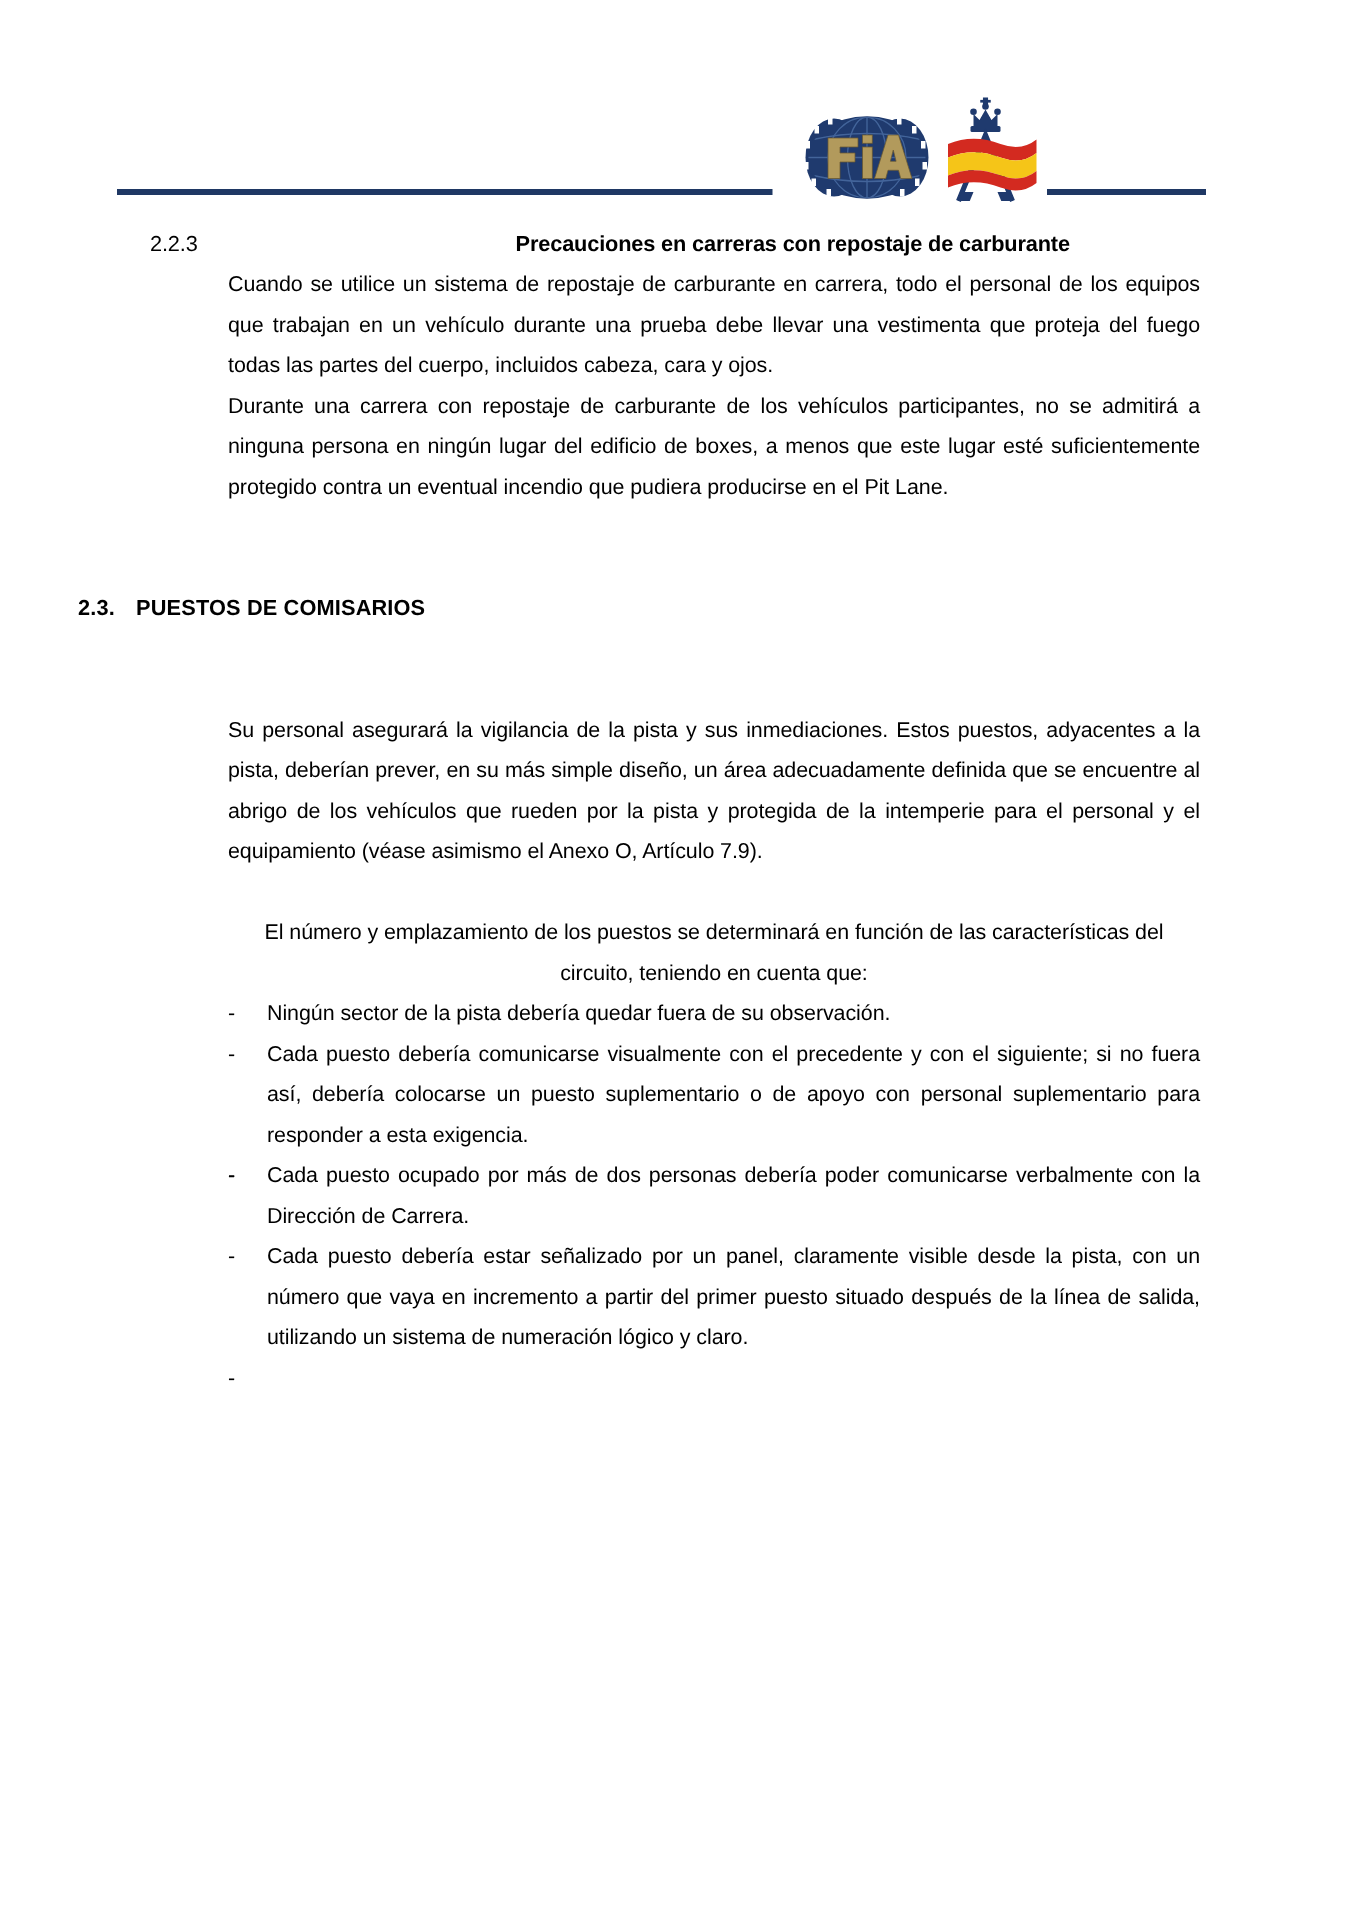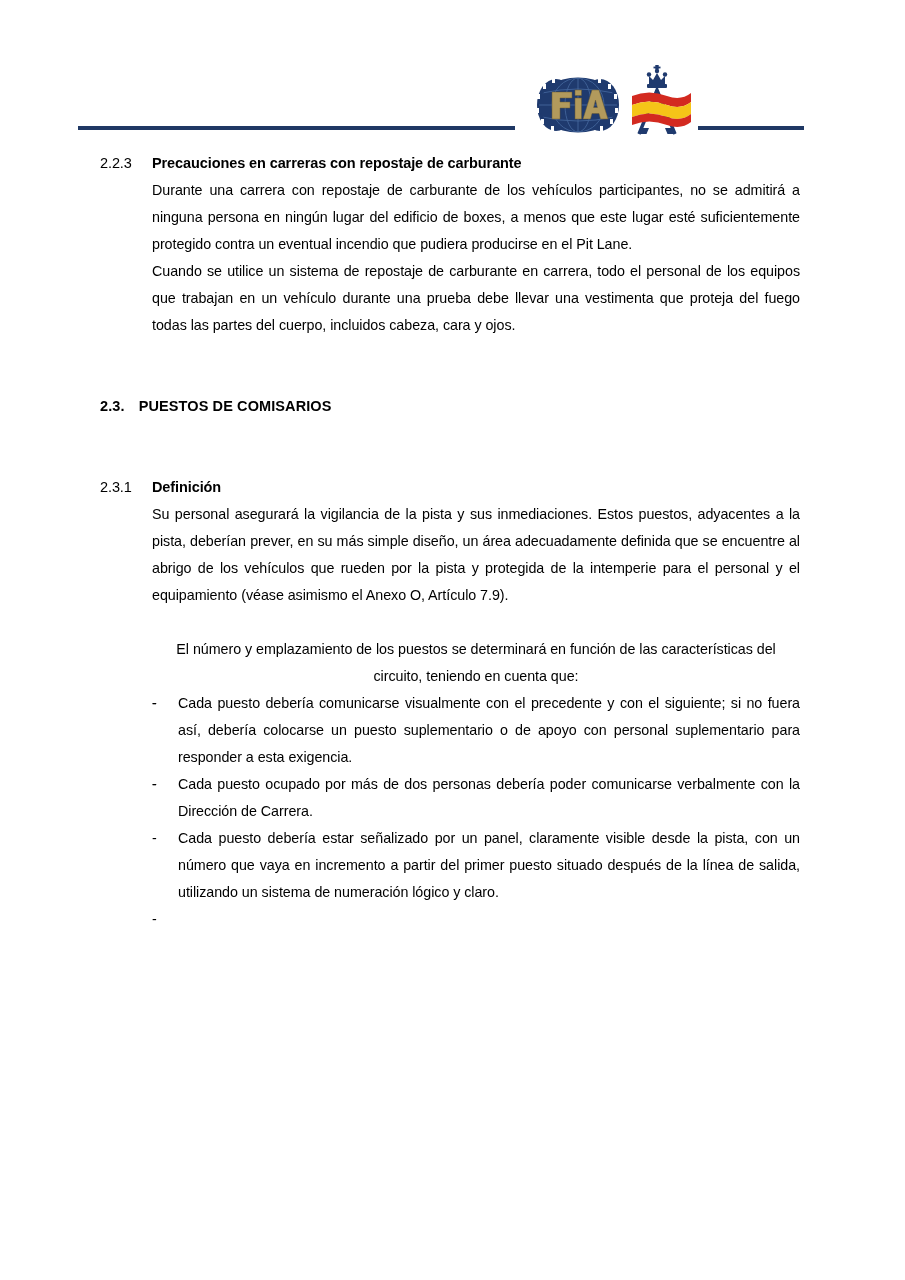--- a/index.html
+++ b/index.html
@@ -78,31 +78,32 @@
     margin: 0;
   }
 
   .num-heading {
     position: relative;
     padding-left: 152px;
     font-size: 14.5px;
     font-weight: bold;
     line-height: 27px;
     letter-spacing: -0.1px;
+    text-align: center;
   }
   .num-heading .num {
     position: absolute;
     left: 100px;
     top: 0;
     font-weight: normal;
     font-size: 14.5px;
   }
 
   .section-heading {
-    padding-left: 100px;
+    padding-left: 52px;
     font-size: 14.5px;
     font-weight: bold;
     line-height: 27px;
     letter-spacing: 0.1px;
   }
   .section-heading .sec-num {
     margin-right: 10px;
   }
 
   p.body {
@@ -231,49 +232,46 @@
     </div>
   </div>
 
   <div class="content">
 
     <div class="block">
       <div class="num-heading">
         <span class="num">2.2.3</span>
         <span>Precauciones en carreras con repostaje de carburante</span>
       </div>
+      <p class="body">Cuando se utilice un sistema de repostaje de carburante en carrera, todo el personal de los equipos que trabajan en un vehículo durante una prueba debe llevar una vestimenta que proteja del fuego todas las partes del cuerpo, incluidos cabeza, cara y ojos.</p>
       <p class="body">Durante una carrera con repostaje de carburante de los vehículos participantes, no se admitirá a ninguna persona en ningún lugar del edificio de boxes, a menos que este lugar esté suficientemente protegido contra un eventual incendio que pudiera producirse en el Pit Lane.</p>
-      <p class="body">Cuando se utilice un sistema de repostaje de carburante en carrera, todo el personal de los equipos que trabajan en un vehículo durante una prueba debe llevar una vestimenta que proteja del fuego todas las partes del cuerpo, incluidos cabeza, cara y ojos.</p>
     </div>
 
     <div class="spacer-lg"></div>
 
     <div class="section-heading">
       <span class="sec-num">2.3.</span>
       <span>PUESTOS DE COMISARIOS</span>
     </div>
 
     <div class="spacer-lg"></div>
 
     <div class="block">
-      <div class="num-heading">
-        <span class="num">2.3.1</span>
-        <span>Definición</span>
-      </div>
       <p class="body">Su personal asegurará la vigilancia de la pista y sus inmediaciones. Estos puestos, adyacentes a la pista, deberían prever, en su más simple diseño, un área adecuadamente definida que se encuentre al abrigo de los vehículos que rueden por la pista y protegida de la intemperie para el personal y el equipamiento (véase asimismo el Anexo O, Artículo 7.9).</p>
     </div>
 
     <div class="spacer-md"></div>
 
     <div class="block">
       <p class="body nojust">El número y emplazamiento de los puestos se determinará en función de las características del circuito, teniendo en cuenta que:</p>
 
       <ul class="dashlist">
         <li class="nojust">
           <span class="dash">-</span>
+          <span>Ningún sector de la pista debería quedar fuera de su observación.</span>
         </li>
         <li>
           <span class="dash">-</span>
           <span>Cada puesto debería comunicarse visualmente con el precedente y con el siguiente; si no fuera así, debería colocarse un puesto suplementario o de apoyo con personal suplementario para responder a esta exigencia.</span>
         </li>
         <li>
           <span class="dash">-</span>
         </li>
         <li>
           <span class="dash">-</span>

